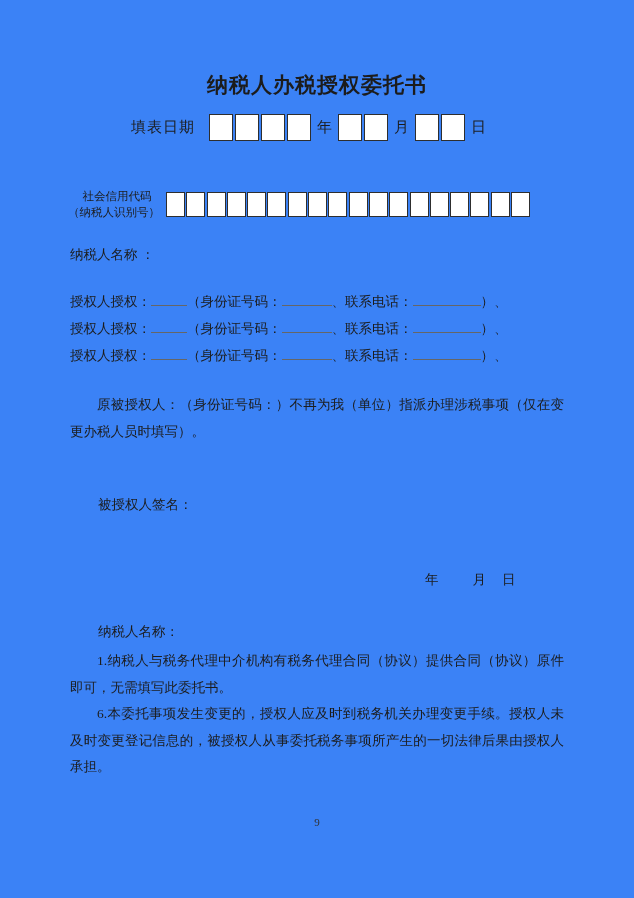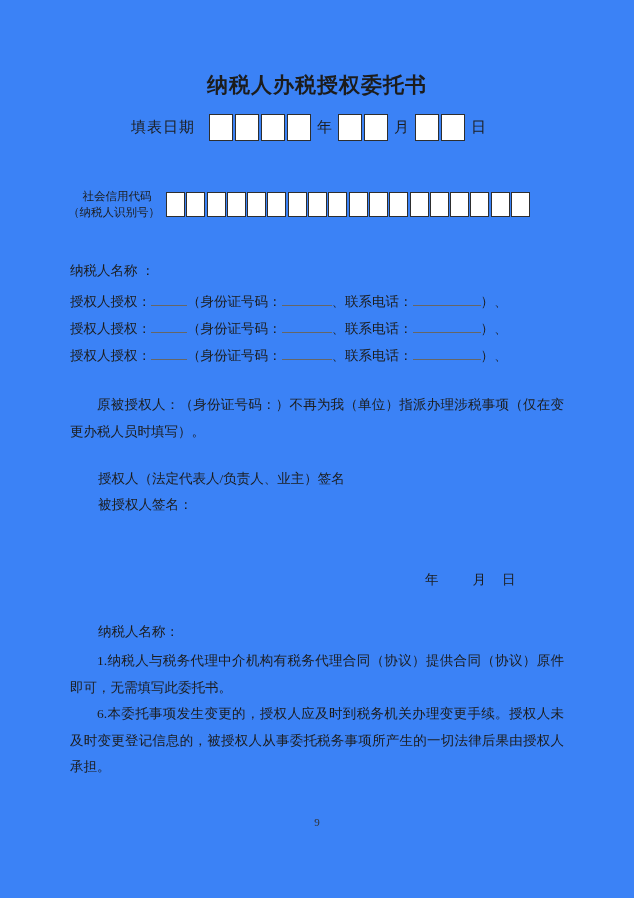--- a/index.html
+++ b/index.html
@@ -39,21 +39,21 @@
   .code-row {
     position: absolute; top: 188px; left: 68px;
     display: flex; align-items: center;
   }
   .code-label { width: 98px; font-size: 11.5px; line-height: 16px; }
   .code-label .l1 { text-align: center; }
   .code-label .l2 { text-align: left; }
   .code-row .cbox { width: 19px; height: 25px; margin-right: 1.3px; }
 
   .name-row {
-    position: absolute; top: 262px; left: 70px;
+    position: absolute; top: 246px; left: 70px;
     font-size: 13.5px;
   }
 
   
   .auth-block {
     position: absolute; top: 288px; left: 70px; width: 510px;
     font-size: 13.5px; line-height: 27px;
     white-space: nowrap;
   }
   .blank {
@@ -157,21 +157,20 @@
     <div class="auth-line">
       <span>授权人授权：</span><span class="blank w1"></span><span>（身份证号码：</span><span class="blank w2"></span><span>、联系电话：</span><span class="blank w3"></span><span>）、</span>
     </div>
     <div class="auth-line">
       <span>授权人授权：</span><span class="blank w1"></span><span>（身份证号码：</span><span class="blank w2"></span><span>、联系电话：</span><span class="blank w3"></span><span>）、</span>
     </div>
   </div>
 
   <div class="revoke-par">原被授权人：（身份证号码：）不再为我（单位）指派办理涉税事项（仅在变更办税人员时填写）。</div>
 
-  <div class="sig-line1">授权人（法定代表人/负责人、业主）签名</div>
   <div class="sig-line2">被授权人签名：</div>
 
   <div class="sign-date">
     <span class="y">年</span><span class="m">月</span><span class="d">日</span>
   </div>
 
   <div class="instr-heading">纳税人名称：</div>
   <div class="instr-body">
     <p>1.纳税人与税务代理中介机构有税务代理合同（协议）提供合同（协议）原件即可，无需填写此委托书。</p>
     <p>6.本委托事项发生变更的，授权人应及时到税务机关办理变更手续。授权人未及时变更登记信息的，被授权人从事委托税务事项所产生的一切法律后果由授权人承担。</p>

